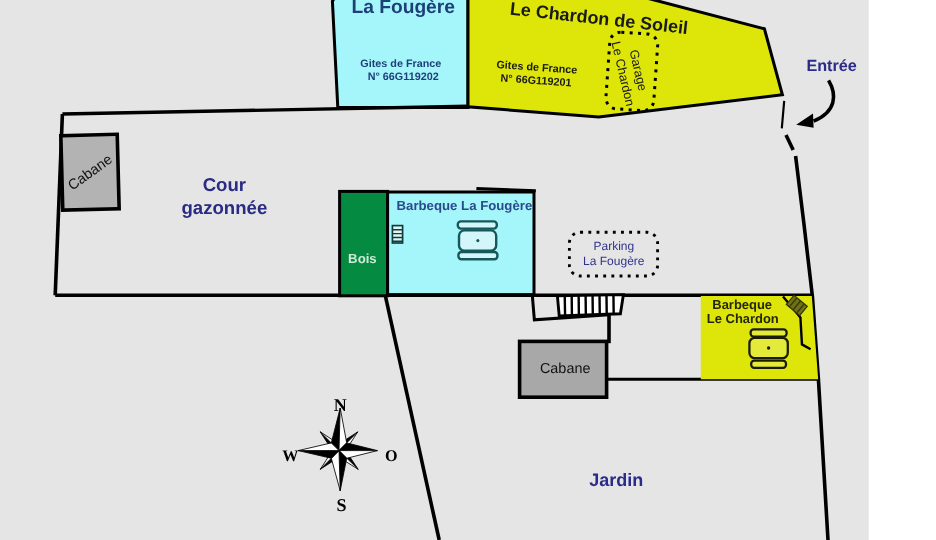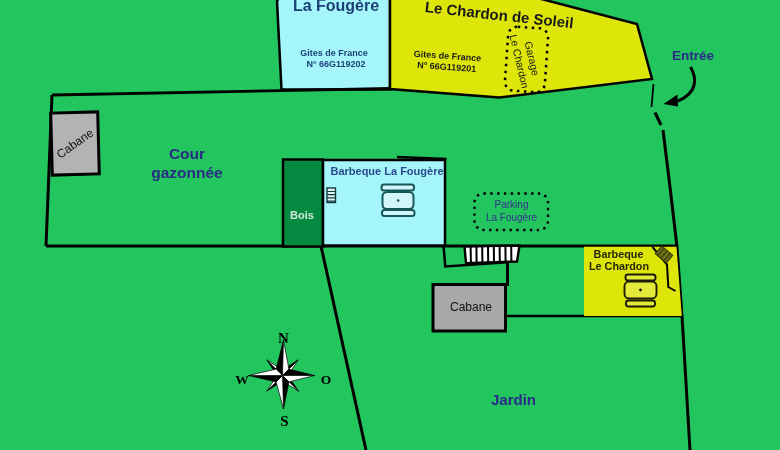--- a/index.html
+++ b/index.html
@@ -1,16 +1,16 @@
 <!DOCTYPE html>
 <html><head>
 <meta charset="utf-8">
 <style>
   html,body{margin:0;padding:0;background:#fff;}
-  #plan{position:relative;width:780px;height:450px;overflow:hidden;background:#22c55e;
+  #plan{position:relative;width:724px;height:450px;overflow:hidden;background:#e5e5e5;
         font-family:"Liberation Sans", sans-serif;}
   svg{position:absolute;left:0;top:0;}
 </style>
 </head>
 <body>
 <div id="plan">
 <svg width="780" height="450" viewBox="0 0 780 450">
 
   <g>
     <polygon points="283,-8 277,1 281.5,89.5 390,89.5 390,-8" fill="#a5f6fb" stroke="#000" stroke-width="2.5"></polygon>

